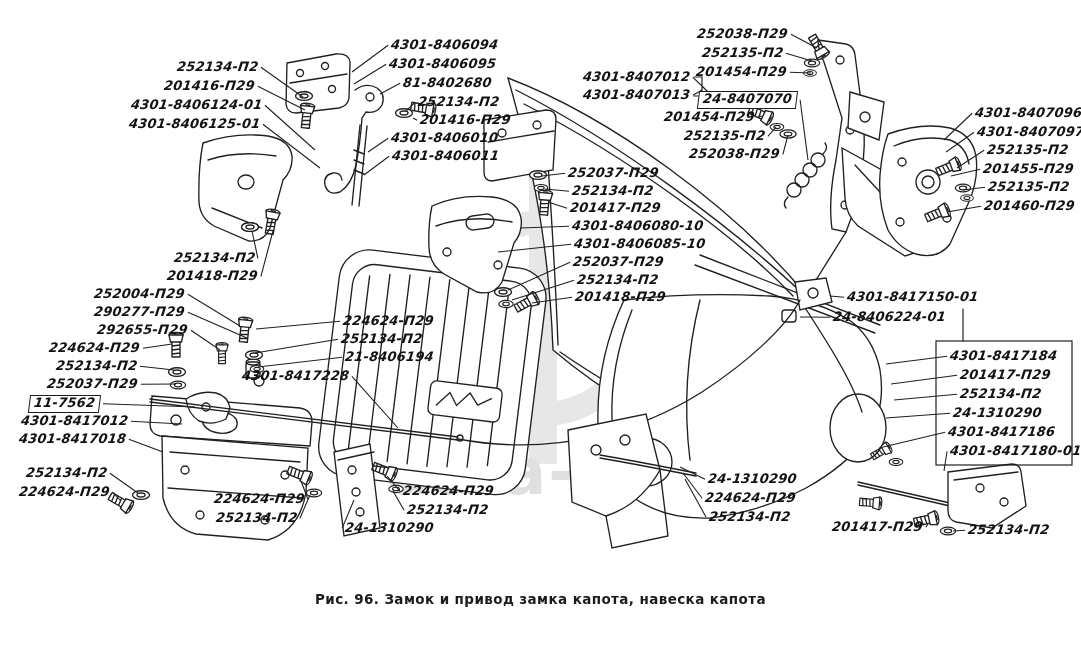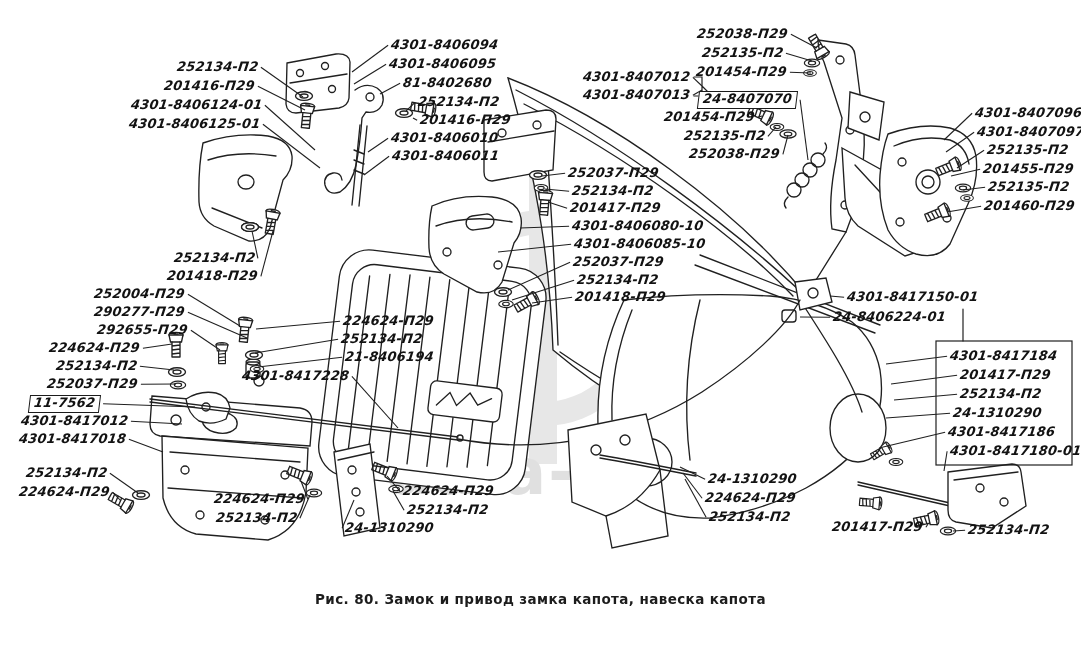--- a/index.html
+++ b/index.html
@@ -374,14 +374,14 @@
       <div class="part-label" style="top: 349px; left: 950px;">4301-8417184</div>
       <div class="part-label" style="top: 368px; left: 960px;">201417-П29</div>
       <div class="part-label" style="top: 387px; left: 960px;">252134-П2</div>
       <div class="part-label" style="top: 406px; left: 953px;">24-1310290</div>
       <div class="part-label" style="top: 425px; left: 948px;">4301-8417186</div>
       <div class="part-label" style="top: 444px; left: 950px;">4301-8417180-01</div>
       <div class="part-label" style="top: 520px; right: 158px;">201417-П29</div>
       <div class="part-label" style="top: 523px; left: 968px;">252134-П2</div>
     </div>
 
-  <div id="caption">Рис. 80. Замок и привод замка капота, навеска капота</div>
+  <div id="caption">Рис. 96. Замок и привод замка капота, навеска капота</div>
 </div>
 
 </body></html>

